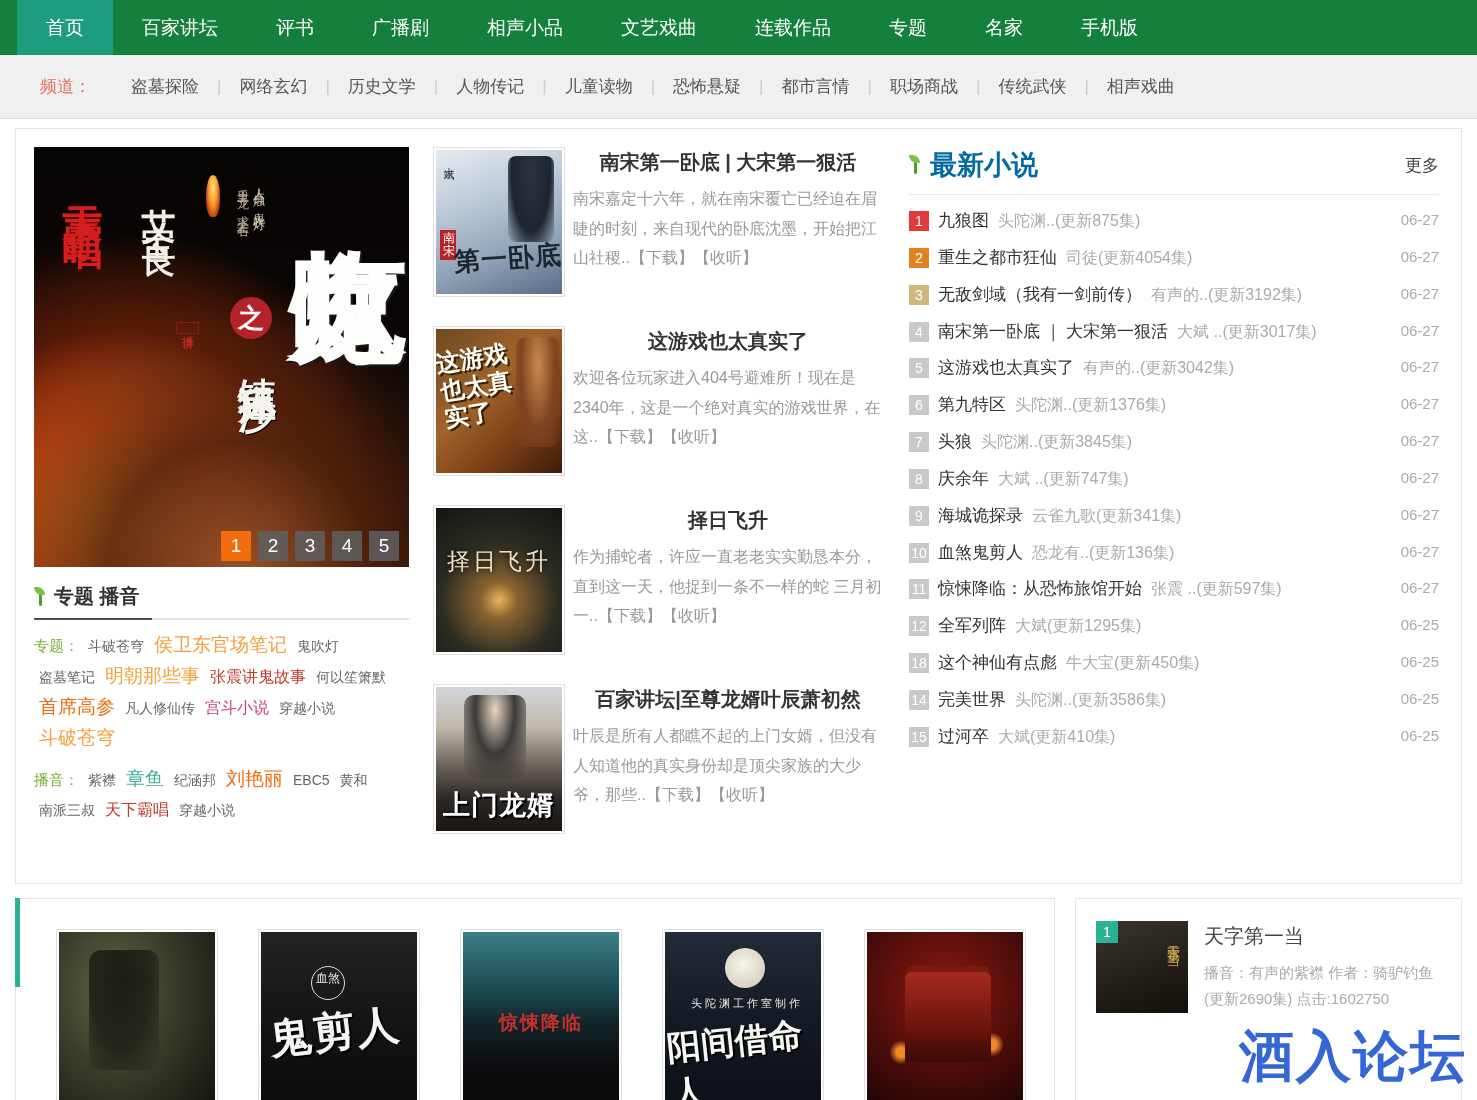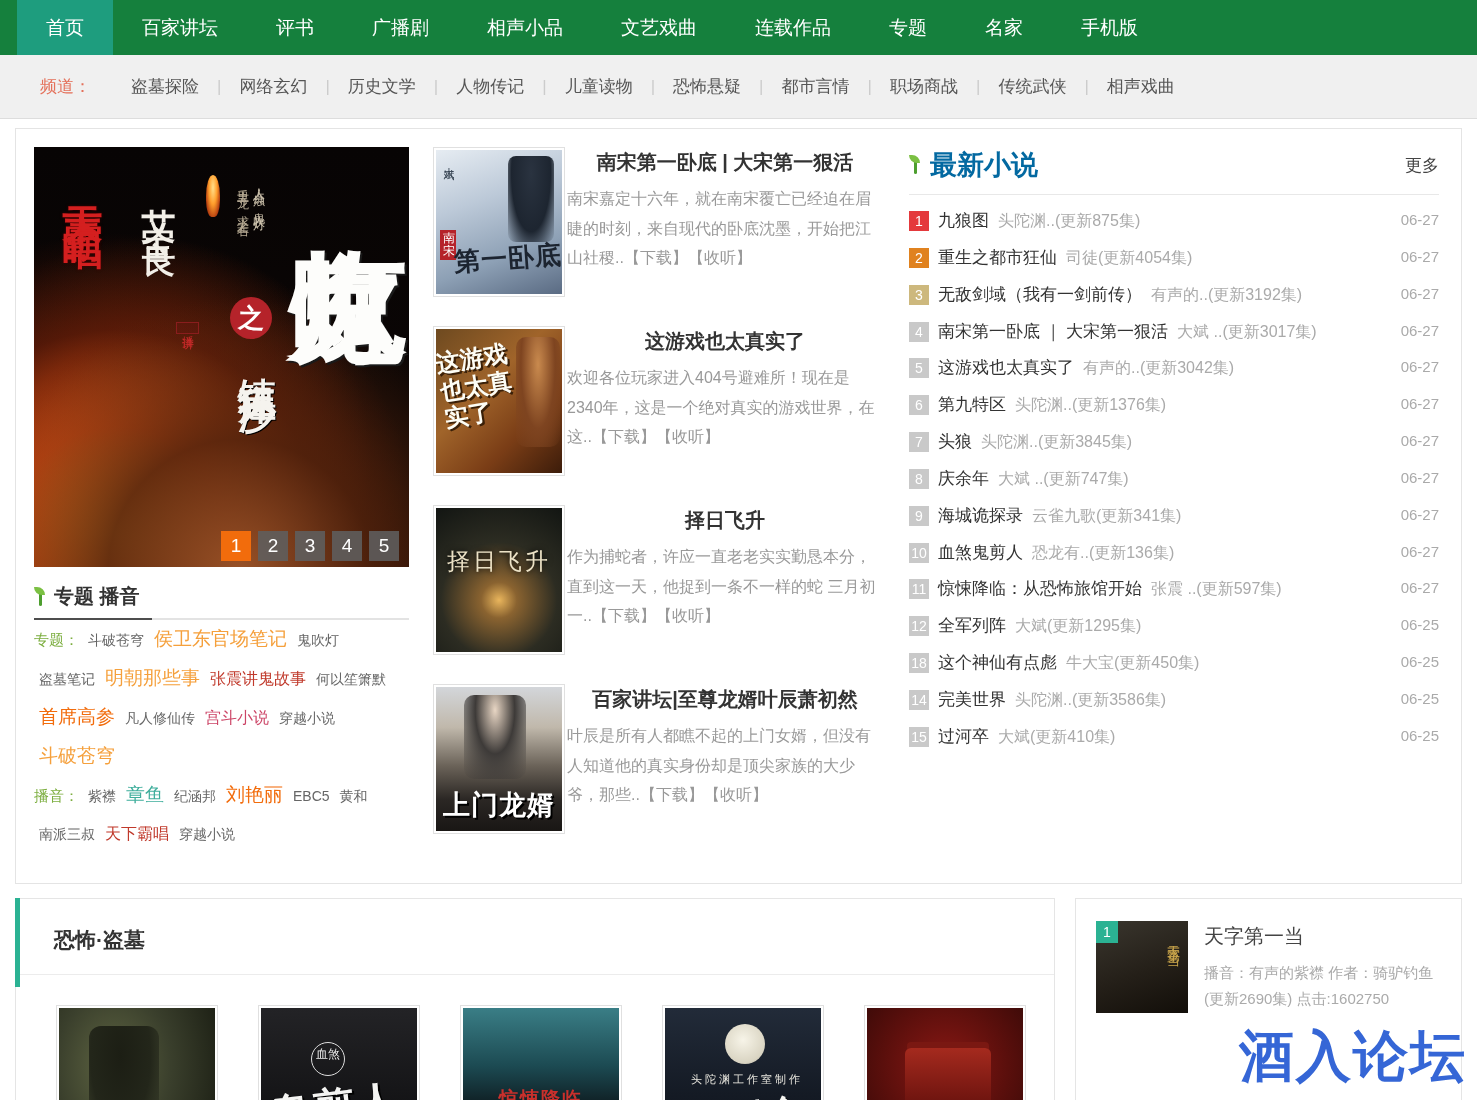--- a/index.html
+++ b/index.html
@@ -57,42 +57,42 @@
   .car-pages { position:absolute; right:10px; bottom:6px; display:flex; gap:7px; }
   .car-pages a { width:30px; height:30px; line-height:30px; text-align:center; color:#fff;
     font-size:19px; background:rgba(95,95,95,.88); cursor:pointer; text-decoration:none; }
   .car-pages a.on { background:#f26c0c; }
 
   
   .topics { margin-top:16px; width:375px; }
   .tp-head { font-size:20px; font-weight:bold; color:#333; padding-bottom:8px;
     border-bottom:2px solid #e3e3e3; position:relative; display:flex; align-items:center; gap:8px; }
   .tp-head::after { content:""; position:absolute; left:0; bottom:-2px; width:118px; height:2px; background:#4d4d4d; }
-  .tagwrap { line-height:38px; }
+  .tagwrap { margin-top:10px; line-height:30px; }
   .tlabel { color:#7cae3f; font-size:15px; margin-right:4px; }
   .tagwrap a { text-decoration:none; margin:0 5px; white-space:nowrap; }
   .tg { color:#666; font-size:14px; }
   .to { color:#f5a03c; font-size:19px; }
   .td { color:#f26c0c; font-size:19px; }
   .tr { color:#c0392b; font-size:16px; }
   .tp { color:#cc4466; font-size:16px; }
   .tb { color:#3fae9c; font-size:19px; }
 
   
   .sprout { display:inline-block; width:12px; height:20px; position:relative; flex:none; }
   .sprout::before { content:""; position:absolute; left:5px; top:2px; width:3px; height:17px;
     background:#4d9e2f; border-radius:2px; }
   .sprout::after { content:""; position:absolute; left:0; top:0; width:11px; height:8px;
     background:#7bc043; border-radius:0 8px 0 8px; }
 
   
   .fitem { display:flex; margin-bottom:29px; }
   .fcov { width:132px; height:150px; flex:none; border:1px solid #e0e0e0; padding:2px; background:#fff; cursor:pointer; }
   .fart { width:100%; height:100%; position:relative; overflow:hidden; }
-  .ftxt { margin-left:2px; flex:1; }
+  .ftxt { margin-left:8px; flex:1; }
   .ftitle { font-size:20px; font-weight:bold; color:#333; text-align:center; margin:2px 0 8px;
     cursor:pointer; white-space:nowrap; }
   .fdesc { font-size:16px; color:#999; line-height:1.85; }
   .flink { color:#999; cursor:pointer; }
 
   .fa1 { background:linear-gradient(160deg,#e6ecf2 0%,#bcc9d8 35%,#8da0b5 70%,#5a6b83 100%); }
   .fa1 .sil { position:absolute; right:8px; top:6px; width:46px; height:86px;
     background:radial-gradient(ellipse at 50% 20%, #2a3340 0%, #1d2530 60%, rgba(0,0,0,0) 100%); border-radius:8px; }
   .fa1 .side { position:absolute; left:5px; top:8px; color:#33404f; font-size:11px; letter-spacing:2px; }
   .fa1 .seal { position:absolute; left:4px; bottom:34px; background:#b5232a; color:#fff;
@@ -332,21 +332,20 @@
         <li><span class="ldate">06-25</span><span class="rk">12</span><a class="ltitle">全军列阵</a><span class="linfo">大斌(更新1295集)</span></li>
         <li><span class="ldate">06-25</span><span class="rk">18</span><a class="ltitle">这个神仙有点彪</a><span class="linfo">牛大宝(更新450集)</span></li>
         <li><span class="ldate">06-25</span><span class="rk">14</span><a class="ltitle">完美世界</a><span class="linfo">头陀渊..(更新3586集)</span></li>
         <li><span class="ldate">06-25</span><span class="rk">15</span><a class="ltitle">过河卒</a><span class="linfo">大斌(更新410集)</span></li>
       </ul>
   </div>
 </div>
 
 <div class="bottomrow">
   <div class="horror">
-    <div class="sec-head">恐怖·盗墓</div>
     <div class="covers" id="hcovers">
         <div class="hcov">
           <div class="hart hc1">
             <span class="fig"></span>
           </div>
         </div>
         <div class="hcov">
           <div class="hart hc2">
             <span class="small">血煞</span>
             <span class="big">鬼剪人</span>

